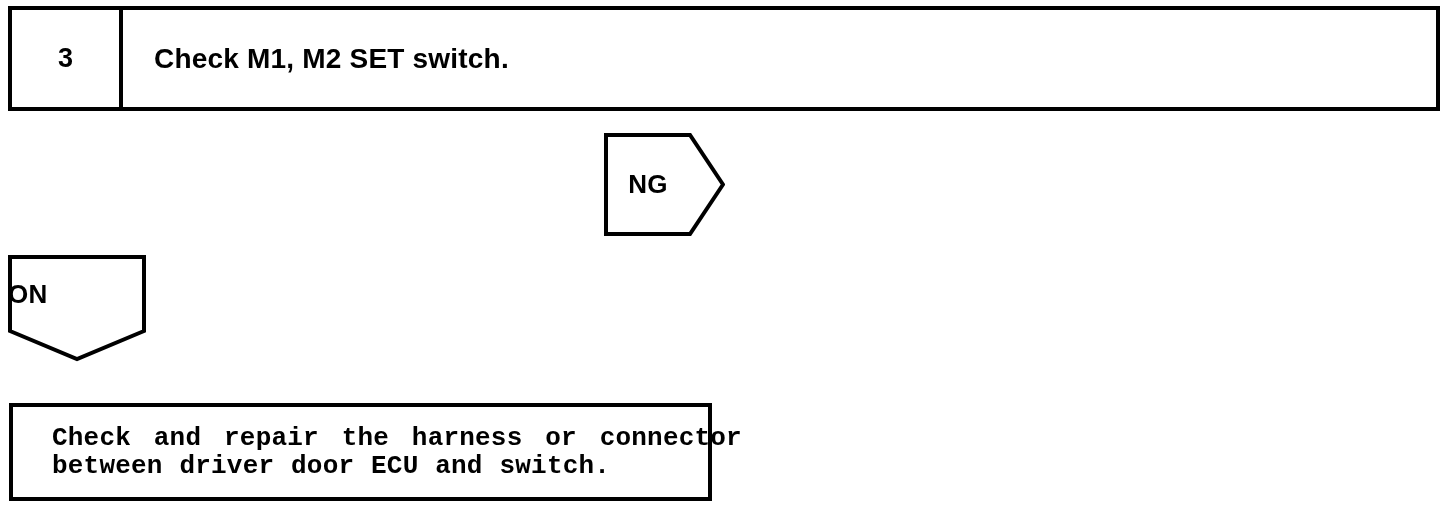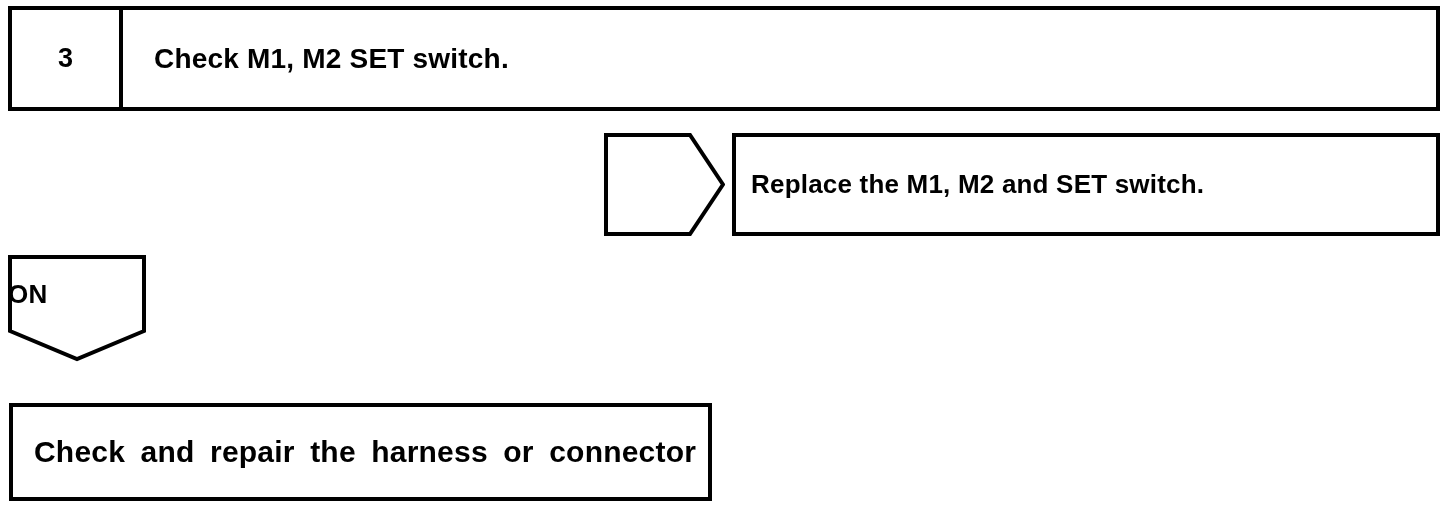--- a/index.html
+++ b/index.html
@@ -145,27 +145,28 @@
     width: 703px;
     height: 98px;
     border: 4px solid #000000;
     box-sizing: border-box;
     background: #ffffff;
     display: flex;
     flex-direction: column;
     justify-content: center;
   }
   .final-line {
-    font-size: 30px;
-    font-weight: bold;
-    color: #000000;
-    padding-left: 21px;
+    font-size: 26px;
+    font-weight: bold;
+    color: #000000;
+    padding-left: 39px;
     line-height: 28px;
     letter-spacing: 0.2px;
     white-space: nowrap;
+    font-family: Liberation Mono, monospace;
   }
   .final-line-1 {
     word-spacing: 7px;
   }
   .final-line-2 {
     word-spacing: 1px;
   }
 </style>
 </head>
 <body>
@@ -178,30 +179,29 @@
     </div>
     <div class="step-label-cell">
       <span class="step-label-text">Check M1, M2 SET switch.</span>
     </div>
   </div>
 
   <div class="ng-arrow">
     <svg width="121" height="103" viewBox="0 0 121 103" aria-hidden="true">
       <polygon points="2,2 86,2 119,51.5 86,101 2,101" fill="#ffffff" stroke="#000000" stroke-width="4" stroke-linejoin="miter"></polygon>
     </svg>
-  </div>
-
-  <div class="ng-result-box">
-    <span class="ng-result-text">Replace the M1, M2 and SET switch.</span>
-  </div>
+    <span class="ng-arrow-label">NG</span>
+  </div>
+
 
   <div class="on-arrow">
     <svg width="138" height="107" viewBox="0 0 138 107" aria-hidden="true">
       <polygon points="2,2 136,2 136,76 69,104 2,76" fill="#ffffff" stroke="#000000" stroke-width="4" stroke-linejoin="miter"></polygon>
     </svg>
     <span class="on-arrow-label">ON</span>
   </div>
 
   <div class="final-box">
     <span class="final-line final-line-1">Check and repair the harness or connector</span>
+    <span class="final-line final-line-2">between driver door ECU and switch.</span>
   </div>
 
 </div>
 
 </body></html>

